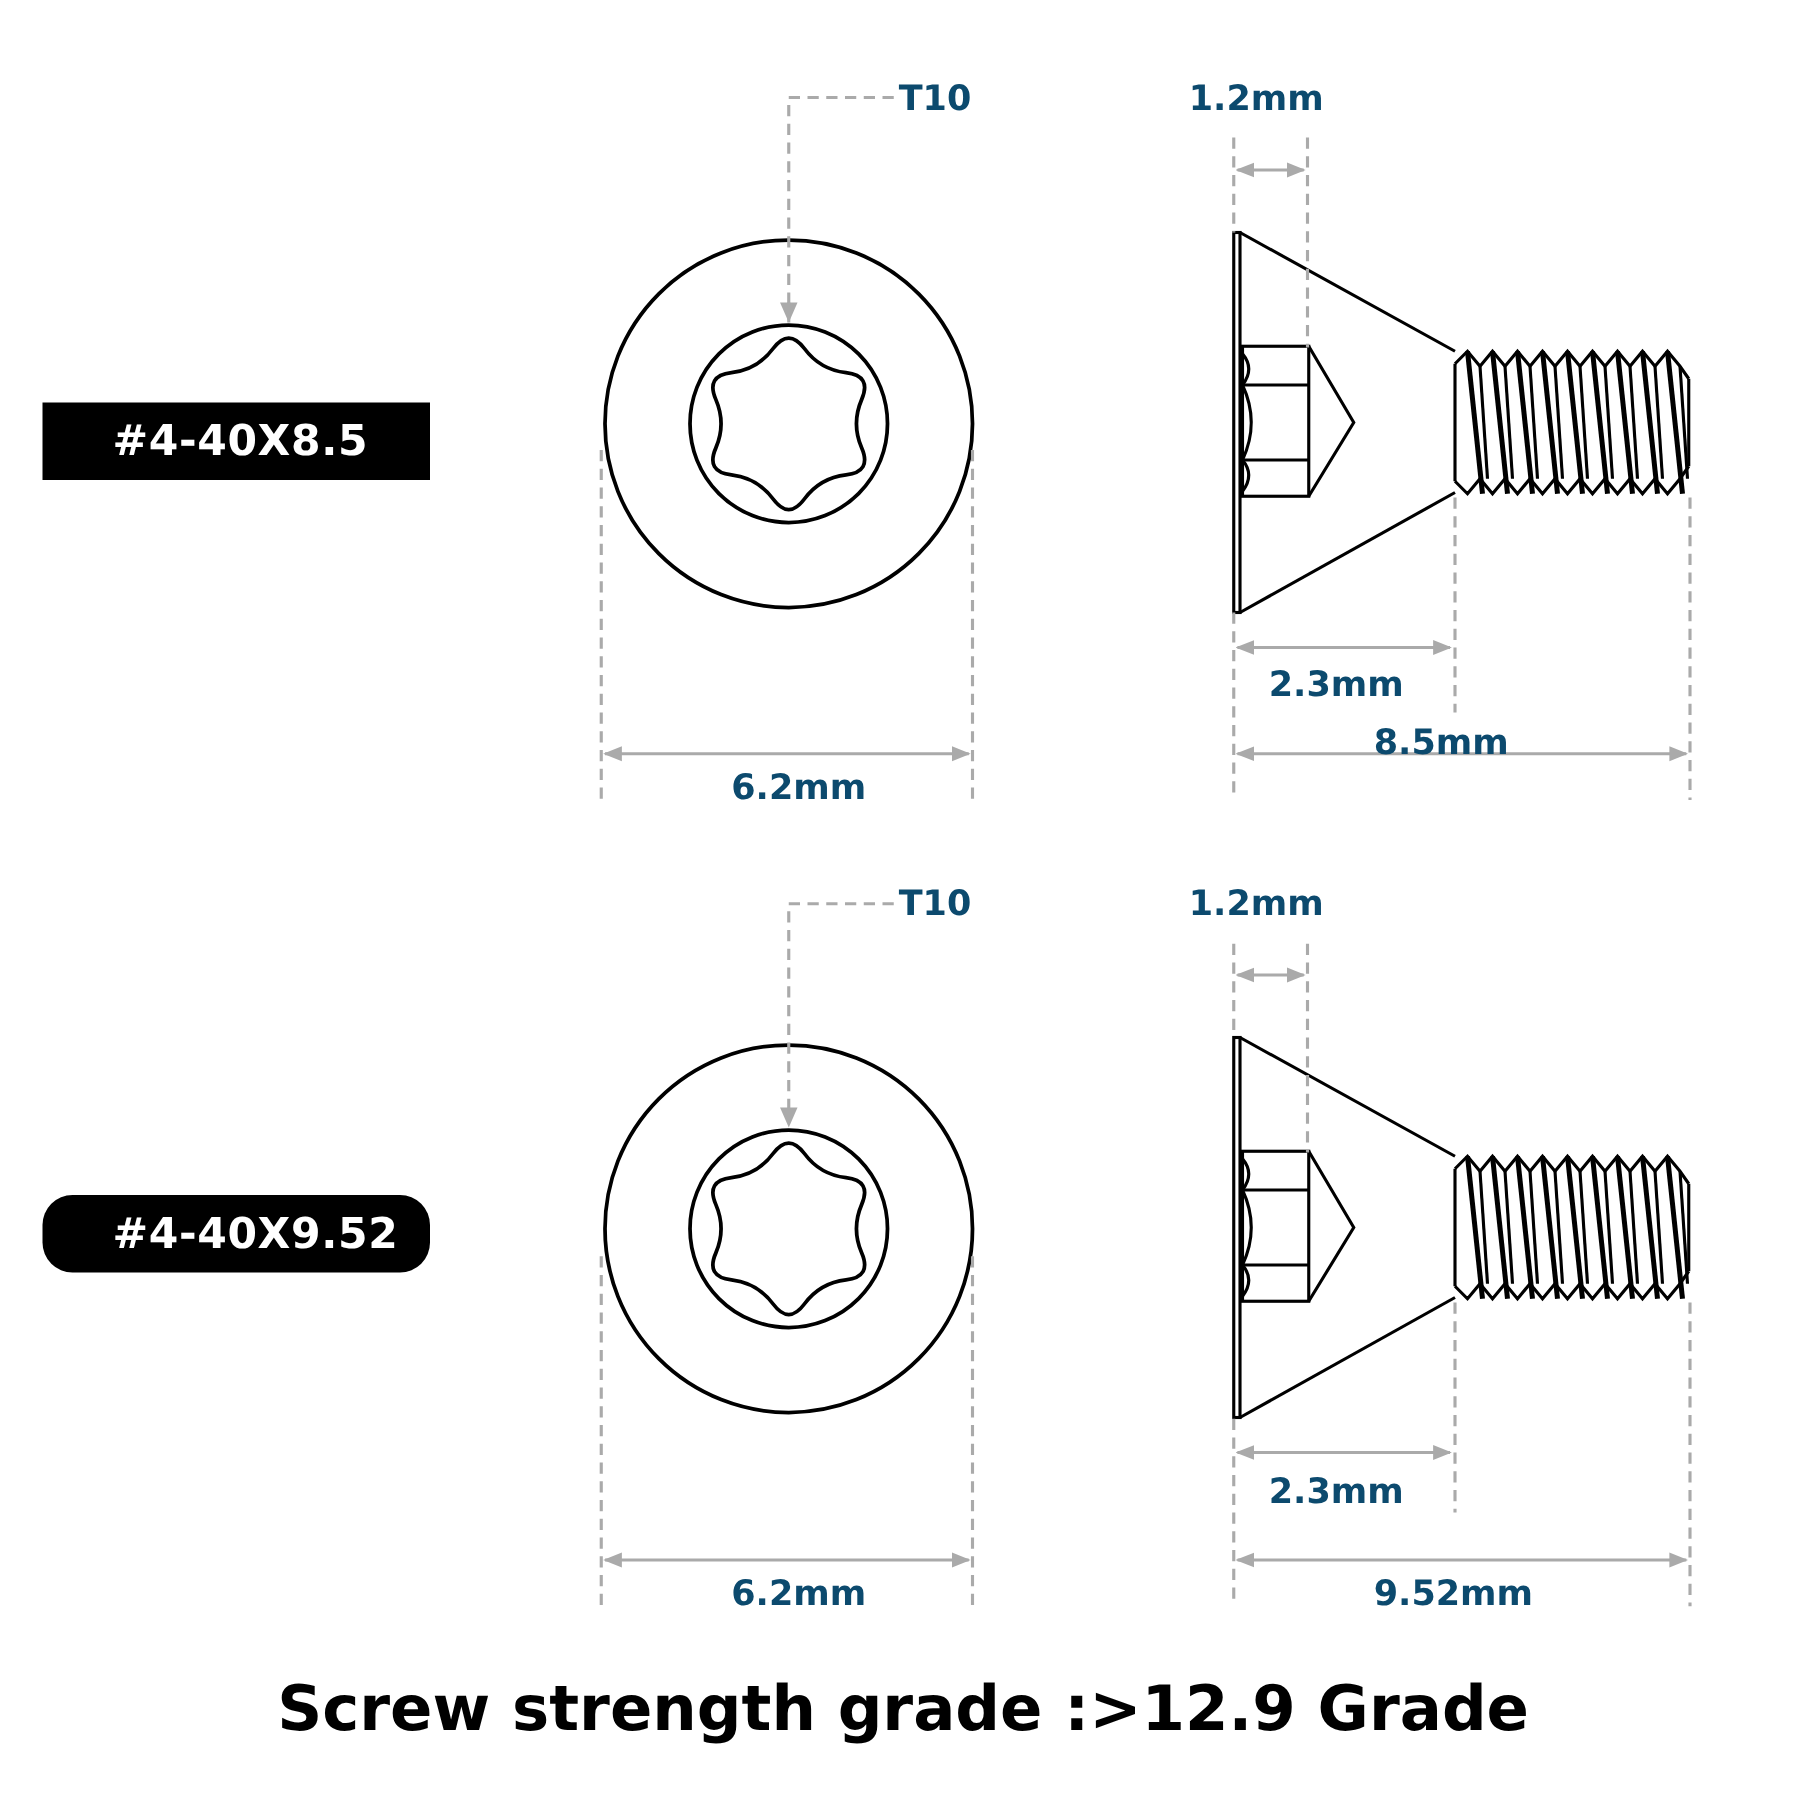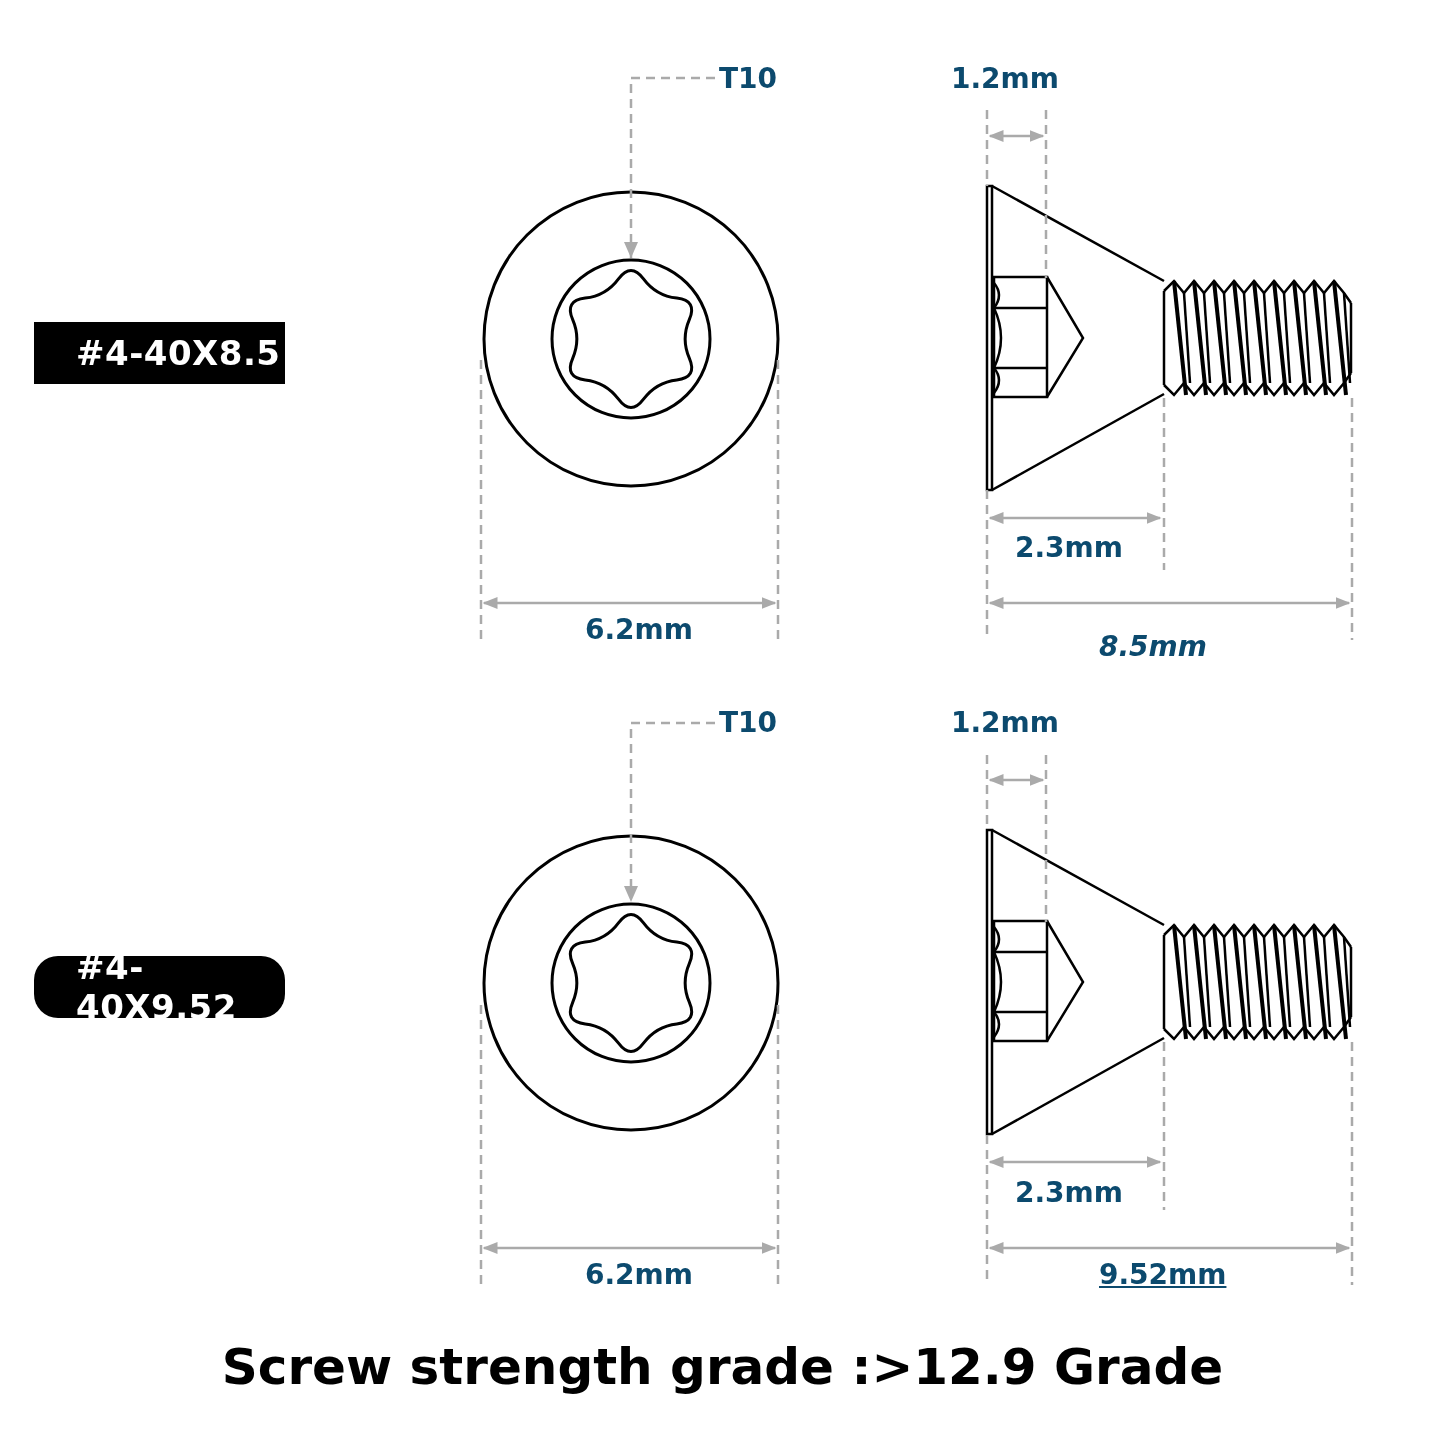--- a/index.html
+++ b/index.html
@@ -1,18 +1,18 @@
 <!DOCTYPE html>
 <html><head>
 <meta charset="utf-8">
 <style>
   html, body { margin:0; padding:0; background:#ffffff; }
   body { width:1445px; height:1445px; position:relative; overflow:hidden; font-family:"DejaVu Sans", sans-serif; }
-  .label-box { position:absolute; left:34px; width:251px; height:62px; background:#000; color:#fff;
-    font-weight:bold; font-size:34px; display:flex; align-items:center; box-sizing:border-box; padding-left:42px; letter-spacing:0.5px; }
+  .label-box { position:absolute; left:34px; width:310px; height:62px; background:#000; color:#fff;
+    font-weight:bold; font-size:34px; display:flex; align-items:center; box-sizing:border-box; padding-left:56px; letter-spacing:0.5px; }
   .dim { position:absolute; font-weight:bold; font-size:28px; color:#0c4a6e; white-space:nowrap; }
   .title { position:absolute; left:0; width:1445px; top:1338px; text-align:center; font-weight:bold; font-size:50px; color:#000; }
   svg.layer { position:absolute; left:0; top:0; }
 </style>
 </head>
 <body>
 
 <svg class="layer" width="1445" height="1445" viewBox="0 0 1445 1445">
   <defs>
     <marker id="arrEnd" viewBox="0 0 10 10" refX="9" refY="5" markerWidth="6" markerHeight="6" orient="auto">
@@ -129,21 +129,21 @@
   <span>#4-40X8.5</span>
 </div>
 <div class="label-box" style="top:956px;border-radius:24px;">
   <span>#4-40X9.52</span>
 </div>
 
 <div class="dim" style="left:719px; top:62px;">T10</div>
 <div class="dim" style="left:951px; top:62px;">1.2mm</div>
 <div class="dim" style="left:585px; top:613px;">6.2mm</div>
 <div class="dim" style="left:1015px; top:531px;">2.3mm</div>
-<div class="dim" style="left:1099px; top:630px;font-style:italic;">8.5mm</div>
+<div class="dim" style="left:1099px; top:577px;">8.5mm</div>
 
 <div class="dim" style="left:719px; top:706px;">T10</div>
 <div class="dim" style="left:951px; top:706px;">1.2mm</div>
 <div class="dim" style="left:585px; top:1258px;">6.2mm</div>
 <div class="dim" style="left:1015px; top:1176px;">2.3mm</div>
-<div class="dim" style="left:1099px; top:1258px;text-decoration:underline;">9.52mm</div>
+<div class="dim" style="left:1099px; top:1258px;">9.52mm</div>
 
 <div class="title">Screw strength grade :&gt;12.9 Grade</div>
 
 </body></html>

